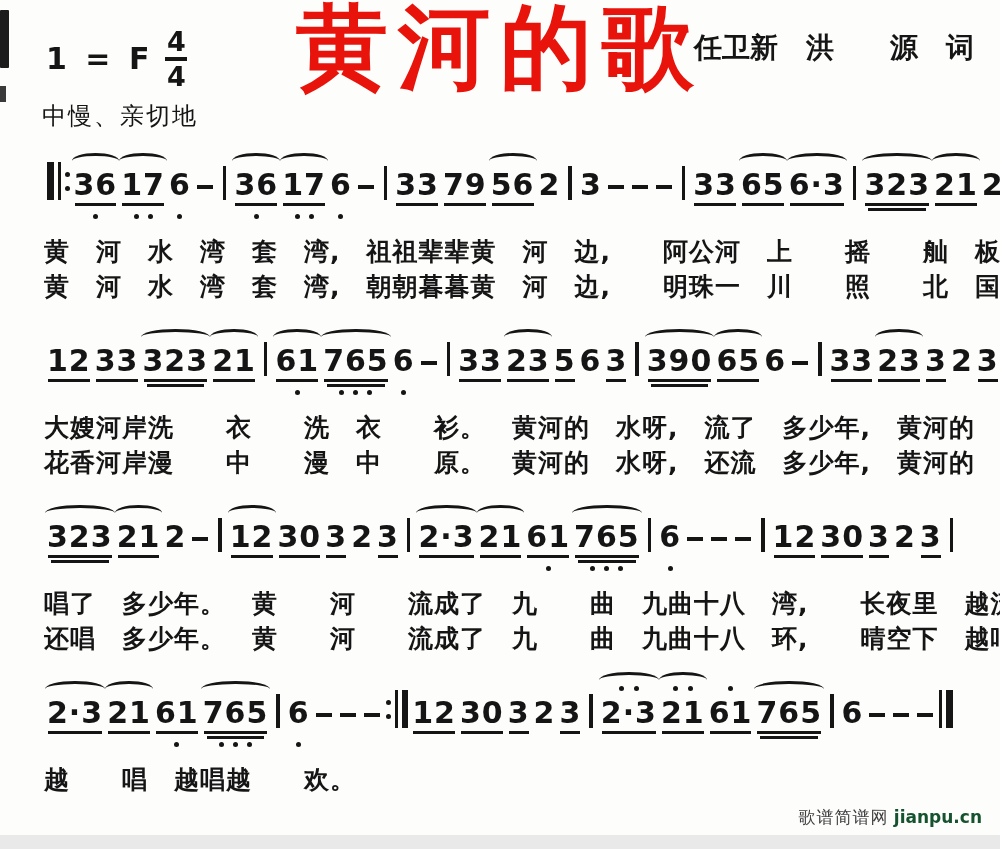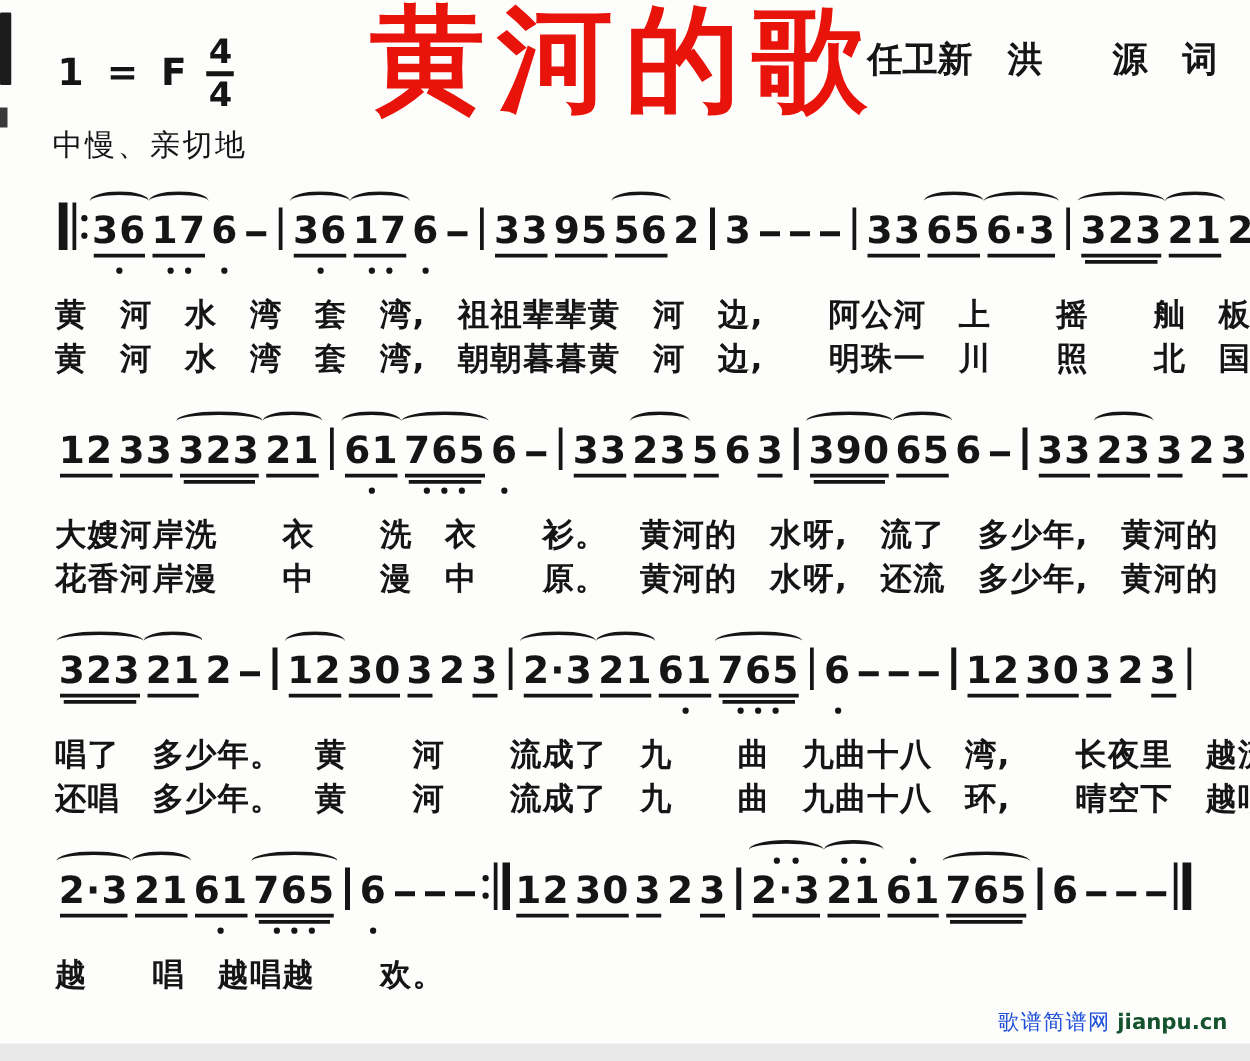--- a/index.html
+++ b/index.html
@@ -34,21 +34,21 @@
   .dash{width:16px;height:4.5px;background:#151515;margin:0 2px 11px;flex-shrink:0;}
   .bar{width:3.5px;height:34px;background:#151515;margin:0 4px;flex-shrink:0;}
   .rs,.re,.f{display:flex;align-items:center;gap:4px;height:38px;flex-shrink:0;}
   .bthick{width:6.5px;height:38px;background:#151515;}
   .bthin{width:3px;height:38px;background:#151515;}
   .colon{display:flex;flex-direction:column;gap:9px;}
   .lblock{margin:10px 0 2px;padding:0 44px;font-weight:700;font-size:25px;}
   .lrow{line-height:35px;white-space:pre;letter-spacing:1px;}
   
   .watermark{position:absolute;right:18px;bottom:6px;font-size:17px;}
-  .wm-name{color:#1d4ed8;letter-spacing:1px;}
+  .wm-name{color:#404040;letter-spacing:1px;}
   .wm-url{font-weight:700;}
 </style>
 </head>
 <body>
 
 <div class="page">
 
   <div class="art1"></div>
   <div class="art2"></div>
 
@@ -97,21 +97,21 @@
         <span class="tok u1"><i class="arc-el"></i><span class="txt">17</span><i class="db">
             <b></b>
             <b></b>
           </i></span>
         <span class="tok"><span class="txt">6</span><i class="db">
             <b></b>
           </i></span>
         <span class="dash"></span>
         <span class="bar"></span>
         <span class="tok u1"><span class="txt">33</span></span>
-        <span class="tok u1"><span class="txt">95</span></span>
+        <span class="tok u1"><span class="txt">79</span></span>
         <span class="tok u1"><i class="arc-el"></i><span class="txt">56</span></span>
         <span class="tok"><span class="txt">2</span></span>
         <span class="bar"></span>
         <span class="tok"><span class="txt">3</span></span>
         <span class="dash"></span>
         <span class="dash"></span>
         <span class="dash"></span>
         <span class="bar"></span>
         <span class="tok u1"><span class="txt">33</span></span>
         <span class="tok u1"><i class="arc-el"></i><span class="txt">65</span></span>

